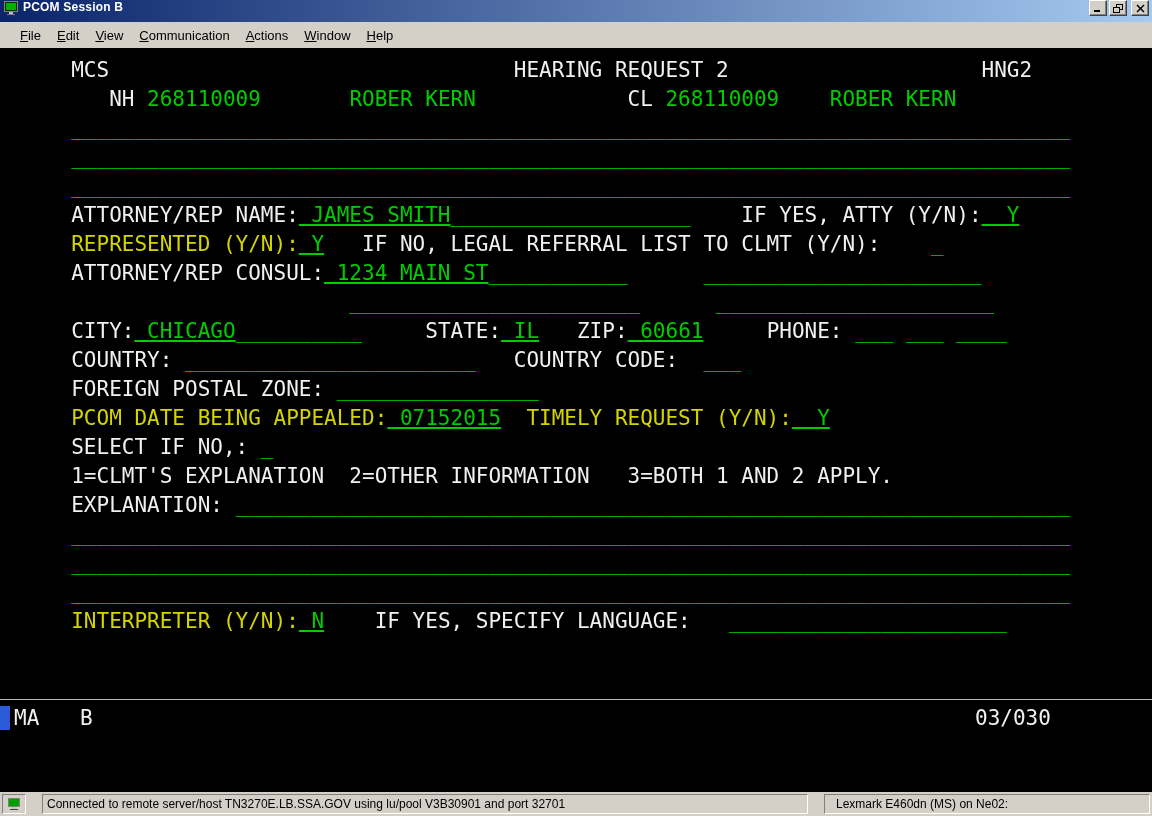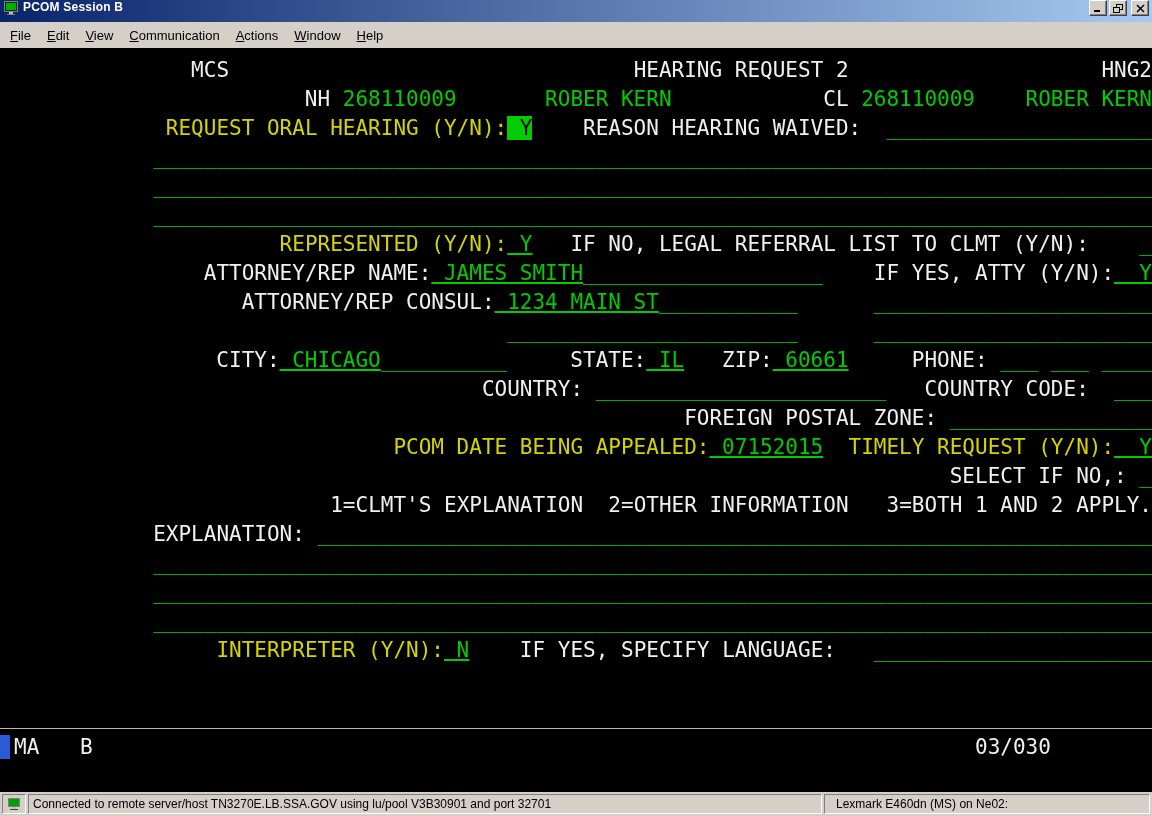--- a/index.html
+++ b/index.html
@@ -11,43 +11,43 @@
     background:linear-gradient(90deg, var(--titlebar_start,#0a246a), var(--titlebar_end,#a6caf0)); }
   .title-icon { width:16px; height:16px; margin-right:4px; display:inline-flex; }
   .title-text { color:#fff; font-size:12px; font-weight:bold; letter-spacing:0.2px; }
   .tb-spacer { flex:1; }
   .win-btn { width:18px; height:16px; margin-left:2px; background:#d4d0c8; display:flex; align-items:center; justify-content:center;
     border-top:1px solid #fff; border-left:1px solid #fff; border-right:1px solid #404040; border-bottom:1px solid #404040;
     box-shadow: inset -1px -1px 0 #808080; padding:0; cursor:default; }
   .win-btn.close { margin-left:4px; }
 
   
-  .menubar { height:26px; flex:0 0 26px; display:flex; align-items:center; background:var(--chrome_bg,#d4d0c8); padding-left:2px; }
+  .menubar { height:26px; flex:0 0 26px; display:flex; align-items:center; background:var(--chrome_bg,#d4d0c8); padding-left:12px; }
   .menu-item { font-size:13px; color:#000; padding:3px 8px; }
 
   
-  .terminal { flex:1 1 auto; background:var(--background,#000); position:relative; overflow:hidden;text-align:right; }
+  .terminal { flex:1 1 auto; background:var(--background,#000); position:relative; overflow:hidden; }
   .screen { padding:8px 0 0 8px; }
   .trow { height:29px; line-height:29px; white-space:pre; font-family:"DejaVu Sans Mono", monospace; font-size:21px; }
   .seg { white-space:pre; }
   .c-g { color:var(--green,#00cc00); }
   .c-y { color:var(--yellow,#d4d400); }
   .c-w { color:var(--white,#f0f0f0); }
   .u { text-decoration:underline; }
   .cursor { background:var(--green,#00cc00); color:#000; }
 
   .oia-sep { height:1px; background:#b8b8b8; margin-top:5px; }
   .oia { position:relative; height:30px; margin-top:3px; font-family:"DejaVu Sans Mono", monospace; font-size:21px; line-height:30px; color:var(--white,#f0f0f0); }
   .oia-block { position:absolute; left:0; top:3px; width:10px; height:24px; background:#2a5ad6; }
   .oia-ma { position:absolute; left:14px; }
   .oia-b { position:absolute; left:80px; }
   .oia-pos { position:absolute; left:975px; }
 
   
-  .statusbar { height:24px; flex:0 0 24px; display:flex; align-items:stretch; gap:2px; background:var(--chrome_bg,#d4d0c8); padding:2px; }
+  .statusbar { height:24px; flex:0 0 24px; display:flex; align-items:stretch; gap:16px; background:var(--chrome_bg,#d4d0c8); padding:2px; }
   .sb-panel { border-top:1px solid #808080; border-left:1px solid #808080; border-right:1px solid #fff; border-bottom:1px solid #fff;
     display:flex; align-items:center; font-size:12px; color:#000; padding:0 4px; white-space:nowrap; overflow:hidden; }
   .sb-icon-panel { flex:0 0 24px; justify-content:center; padding:0; }
   .sb-text { flex:1 1 auto; }
   .sb-printer { flex:0 0 326px;padding-left:11px; }
 </style>
 </head>
 <body>
 
 <div class="window">
@@ -90,26 +90,25 @@
     <span class="menu-item"><u>C</u>ommunication</span>
     <span class="menu-item"><u>A</u>ctions</span>
     <span class="menu-item"><u>W</u>indow</span>
     <span class="menu-item"><u>H</u>elp</span>
   </div>
 
   <div class="terminal">
     <div class="screen">
         <div class="trow"><span class="seg c-w">     MCS</span><span class="seg c-w">                                HEARING REQUEST 2</span><span class="seg c-w">                    HNG2</span></div>
         <div class="trow"><span class="seg c-w">        NH</span><span class="seg c-g"> 268110009</span><span class="seg c-g">       ROBER KERN</span><span class="seg c-w">            CL</span><span class="seg c-g"> 268110009</span><span class="seg c-g">    ROBER KERN</span></div>
-        <div class="trow"><span class="seg c-y">     REQUEST ORAL HEARING (Y/N):</span><span class="seg c-g cursor"> Y</span><span class="seg c-w">    REASON HEARING WAIVED:</span><span class="seg c-g">  _____________________</span></div>
         <div class="trow"><span class="seg c-g">     _______________________________________________________________________________</span></div>
         <div class="trow"><span class="seg c-g">     _______________________________________________________________________________</span></div>
         <div class="trow"><span class="seg c-g">     _______________________________________________________________________________</span></div>
+        <div class="trow"><span class="seg c-w">     ATTORNEY/REP NAME:</span><span class="seg c-g u"> JAMES SMITH</span><span class="seg c-g">___________________</span><span class="seg c-w">    IF YES, ATTY (Y/N):</span><span class="seg c-g u">  Y</span></div>
         <div class="trow"><span class="seg c-y">     REPRESENTED (Y/N):</span><span class="seg c-g u"> Y</span><span class="seg c-w">   IF NO, LEGAL REFERRAL LIST TO CLMT (Y/N):</span><span class="seg c-g">    _</span></div>
-        <div class="trow"><span class="seg c-w">     ATTORNEY/REP NAME:</span><span class="seg c-g u"> JAMES SMITH</span><span class="seg c-g">___________________</span><span class="seg c-w">    IF YES, ATTY (Y/N):</span><span class="seg c-g u">  Y</span></div>
         <div class="trow"><span class="seg c-w">     ATTORNEY/REP CONSUL:</span><span class="seg c-g u"> 1234 MAIN ST</span><span class="seg c-g">___________</span><span class="seg c-g">      ______________________</span></div>
         <div class="trow"><span class="seg c-g">                           _______________________</span><span class="seg c-g">      ______________________</span></div>
         <div class="trow"><span class="seg c-w">     CITY:</span><span class="seg c-g u"> CHICAGO</span><span class="seg c-g">__________</span><span class="seg c-w">     STATE:</span><span class="seg c-g u"> IL</span><span class="seg c-w">   ZIP:</span><span class="seg c-g u"> 60661</span><span class="seg c-w">     PHONE:</span><span class="seg c-g"> ___</span><span class="seg c-g"> ___</span><span class="seg c-g"> ____</span></div>
         <div class="trow"><span class="seg c-w">     COUNTRY:</span><span class="seg c-g"> _______________________</span><span class="seg c-w">   COUNTRY CODE:</span><span class="seg c-g">  ___</span></div>
         <div class="trow"><span class="seg c-w">     FOREIGN POSTAL ZONE:</span><span class="seg c-g"> ________________</span></div>
         <div class="trow"><span class="seg c-y">     PCOM DATE BEING APPEALED:</span><span class="seg c-g u"> 07152015</span><span class="seg c-y">  TIMELY REQUEST (Y/N):</span><span class="seg c-g u">  Y</span></div>
         <div class="trow"><span class="seg c-w">     SELECT IF NO,:</span><span class="seg c-g"> _</span></div>
         <div class="trow"><span class="seg c-w">     1=CLMT'S EXPLANATION  2=OTHER INFORMATION   3=BOTH 1 AND 2 APPLY.</span></div>
         <div class="trow"><span class="seg c-w">     EXPLANATION:</span><span class="seg c-g"> __________________________________________________________________</span></div>
         <div class="trow"><span class="seg c-g">     _______________________________________________________________________________</span></div>

